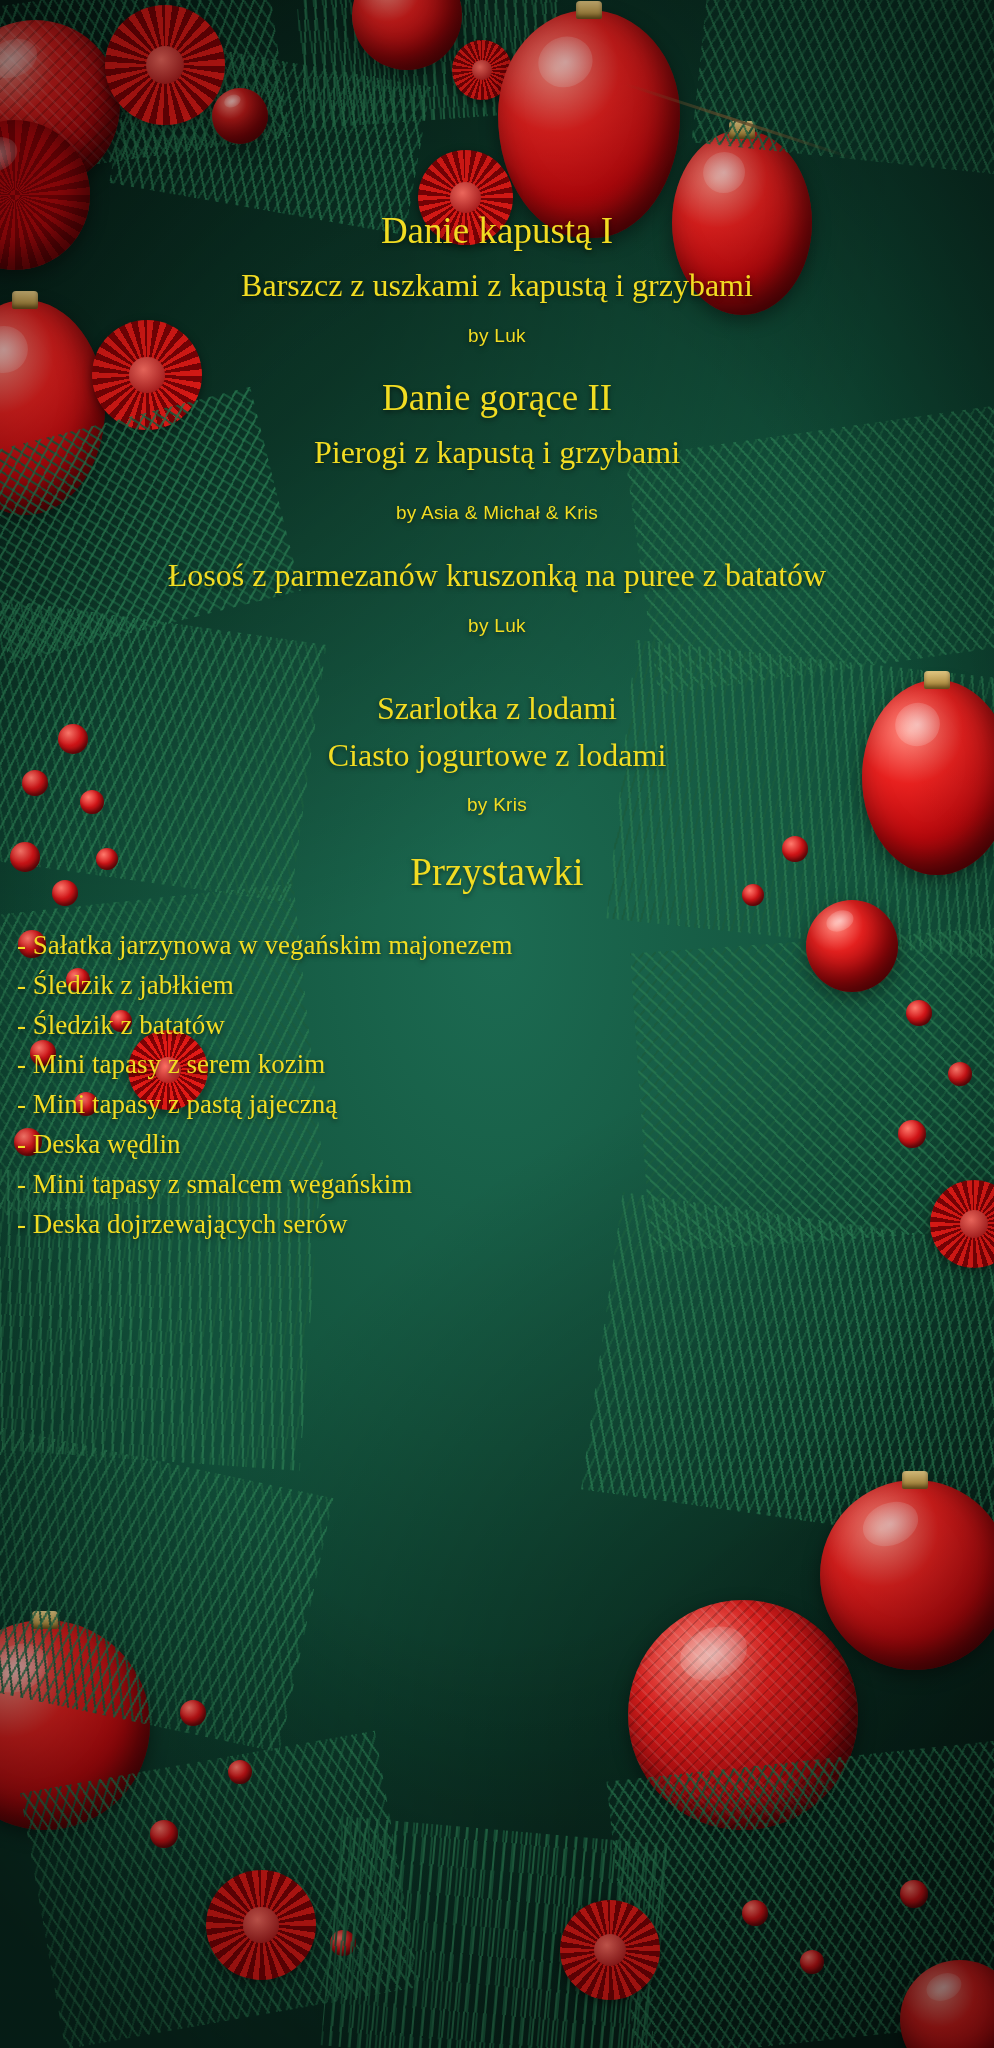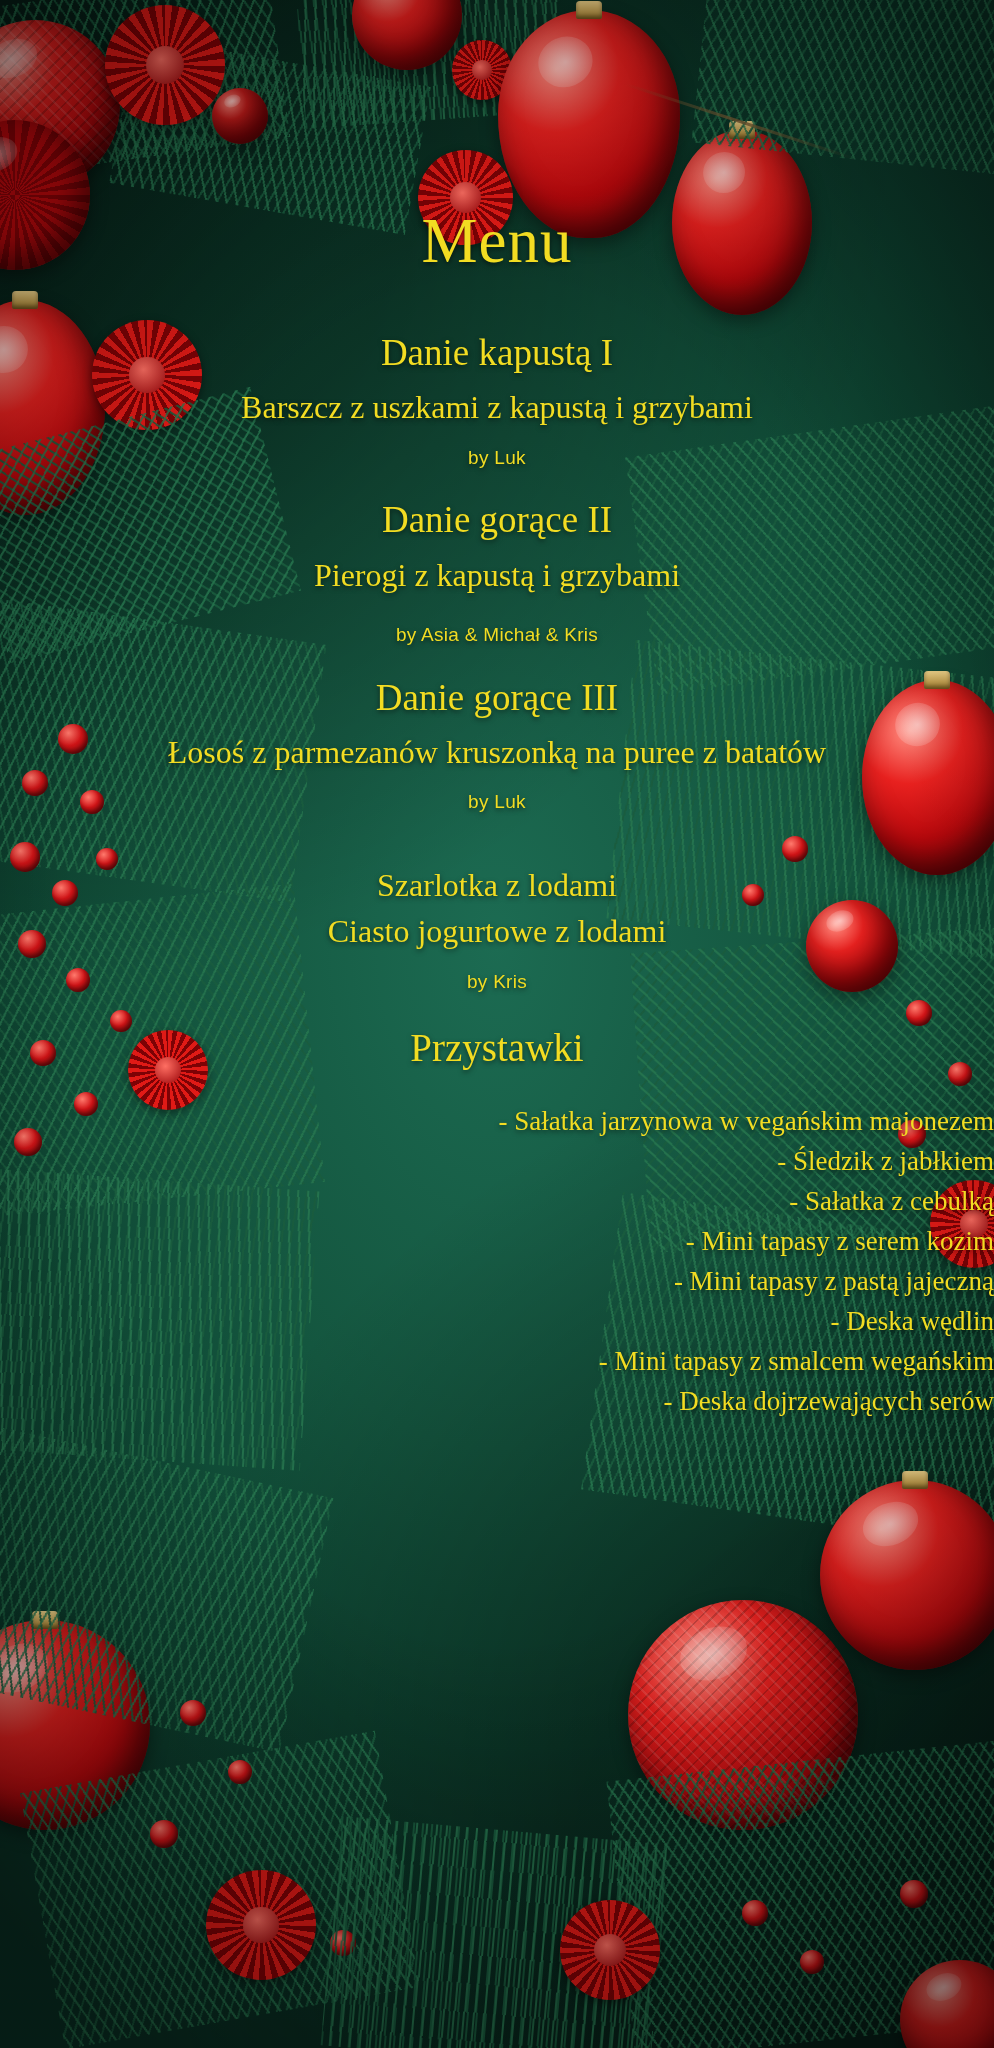--- a/index.html
+++ b/index.html
@@ -169,23 +169,23 @@
   .spacer-md { height: 20px; }
 
   .starters-title {
     font-size: 39px;
     line-height: 1.2;
     margin-top: 30px;
     margin-bottom: 30px;
   }
   .starters-list {
     list-style: none;
-    margin: 0;
+    margin: 17px;
     padding: 0;
-    text-align: right;
+    text-align: left;
   }
   .starters-list li {
     font-size: 27px;
     line-height: 1.48;
   }
 </style>
 </head>
 <body>
 
 <div id="page">
@@ -258,55 +258,53 @@
   <div class="spike" style="left:560px; top:1900px; width:100px; height:100px;"></div>
   <div class="berry" style="left:742px; top:1900px; width:26px; height:26px;"></div>
   <div class="berry" style="left:800px; top:1950px; width:24px; height:24px;"></div>
   <div class="berry" style="left:900px; top:1880px; width:28px; height:28px;"></div>
   <div class="ball" style="left:900px; top:1960px; width:120px; height:120px;"></div>
 
   <div class="vignette"></div>
 
   <div class="menu">
 
-    <div class="menu-title">Menu</div>
 
     <div class="course">
       <div class="course-title">Danie kapustą I</div>
       <div class="course-item">Barszcz z uszkami z kapustą i grzybami</div>
       <div class="course-by">by Luk</div>
     </div>
 
     <div class="course">
       <div class="course-title">Danie gorące II</div>
       <div class="course-item">Pierogi z kapustą i grzybami</div>
       <div class="spacer-sm"></div>
       <div class="course-by">by Asia &amp; Michał &amp; Kris</div>
     </div>
 
     <div class="course">
-      <div class="course-title">Danie gorące III</div>
       <div class="course-item">Łosoś z parmezanów kruszonką na puree z batatów</div>
       <div class="course-by">by Luk</div>
     </div>
 
     <div class="spacer-md"></div>
 
     <div class="course">
       <div class="course-item">Szarlotka z lodami</div>
       <div class="course-item">Ciasto jogurtowe z lodami</div>
       <div class="course-by">by Kris</div>
     </div>
 
     <div class="starters-title">Przystawki</div>
 
     <ul class="starters-list">
       <li>- Sałatka jarzynowa w vegańskim majonezem</li>
       <li>- Śledzik z jabłkiem</li>
-      <li>- Sałatka z cebulką</li>
+      <li>- Śledzik z batatów</li>
       <li>- Mini tapasy z serem kozim</li>
       <li>- Mini tapasy z pastą jajeczną</li>
       <li>- Deska wędlin</li>
       <li>- Mini tapasy z smalcem wegańskim</li>
       <li>- Deska dojrzewających serów</li>
     </ul>
 
   </div>
 </div>
 

